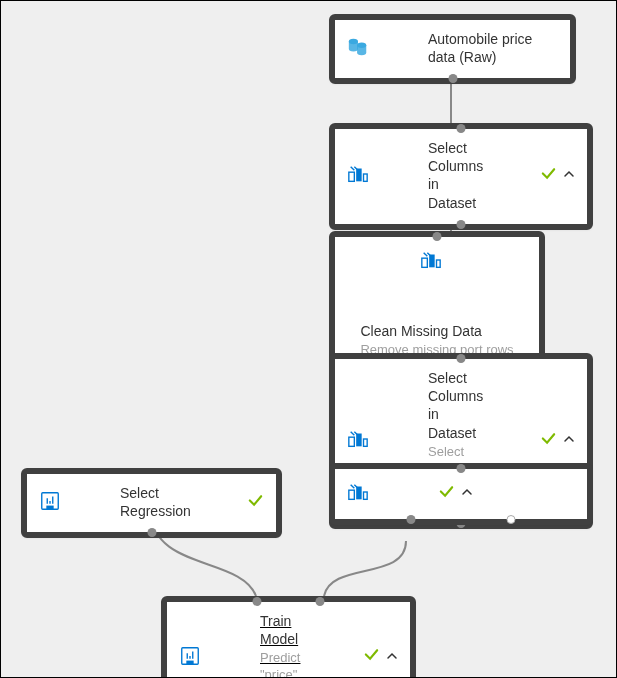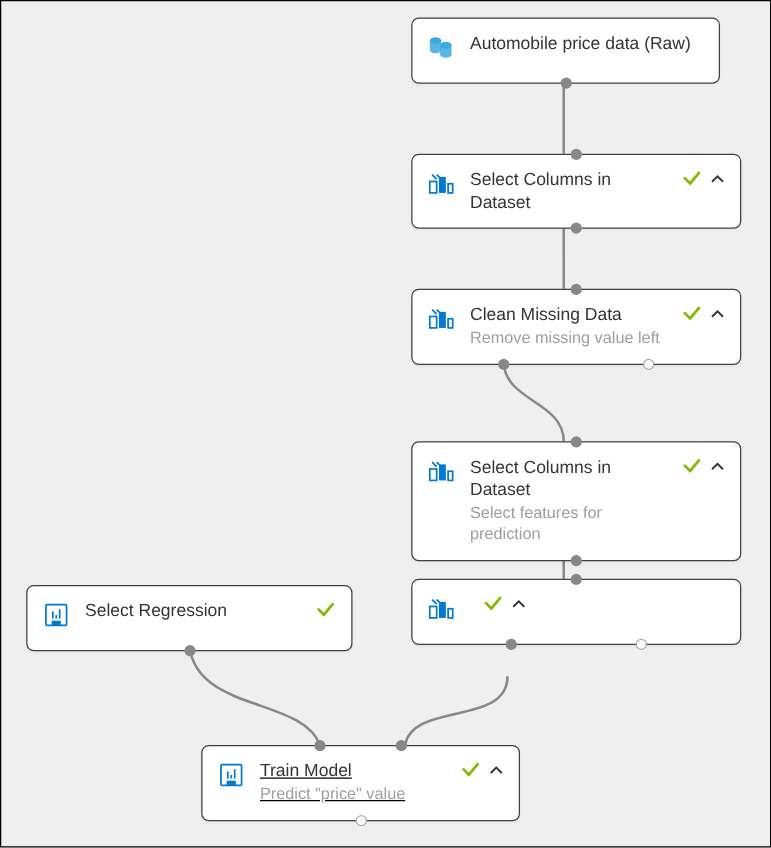--- a/index.html
+++ b/index.html
@@ -14,26 +14,27 @@
   }
   svg.connectors {
     position: absolute;
     top: 0; left: 0;
     width: 617px; height: 678px;
     pointer-events: none;
   }
   .node {
     position: absolute;
     background: #fff;
-    border: 1px solid #404040;
+    border: 6px solid #404040;
     border-radius: 6px;
     padding: 10px 12px 12px 12px;
     display: flex;
-    align-items: flex-start;
+    align-items: center;
     box-shadow: 0 1px 2px rgba(0,0,0,0.04);
+    gap: 47px;
   }
   .node .icon {
     flex: 0 0 auto;
     width: 24px;
     margin-right: 10px;
     margin-top: 2px;
     color: #0078d4;
   }
   .node .body { flex: 1 1 auto; min-width: 0; }
   .node .title {
@@ -134,32 +135,32 @@
     <span class="chev">
       <svg viewBox="0 0 24 24" width="12" height="12">
           <path d="M4 16 L12 8 L20 16" stroke="#333" stroke-width="3" fill="none" stroke-linecap="round"></path>
         </svg>
     </span>
   </div>
   <div class="port top"></div>
   <div class="port bottom"></div>
 </div>
 
-<div class="node" style="left:328px; top:230px; width:264px;">
+<div class="node" style="left:328px; top:230px; width:216px;flex-direction:column;">
   <span class="icon">
     <svg viewBox="0 0 24 24" width="22" height="22">
       <rect x="2" y="10" width="6" height="10" fill="none" stroke="#0078d4" stroke-width="1.5"></rect>
       <rect x="10" y="6" width="6" height="14" fill="#0078d4"></rect>
       <rect x="18" y="12" width="4" height="8" fill="none" stroke="#0078d4" stroke-width="1.5"></rect>
       <path d="M4 4 L8 8 M8 4 L12 8" stroke="#0078d4" stroke-width="1.5" fill="none"></path>
     </svg>
   </span>
   <div class="body">
     <div class="title">Clean Missing Data</div>
-    <div class="subtitle">Remove missing value left</div>
+    <div class="subtitle">Remove missing port rows</div>
   </div>
   <div class="status">
     <span>
       <svg viewBox="0 0 24 24" width="17" height="17">
           <path d="M4 12 L10 18 L20 6" stroke="#7fba00" stroke-width="3" fill="none" stroke-linecap="round"></path>
         </svg>
     </span>
     <span class="chev">
       <svg viewBox="0 0 24 24" width="12" height="12">
           <path d="M4 16 L12 8 L20 16" stroke="#333" stroke-width="3" fill="none" stroke-linecap="round"></path>

